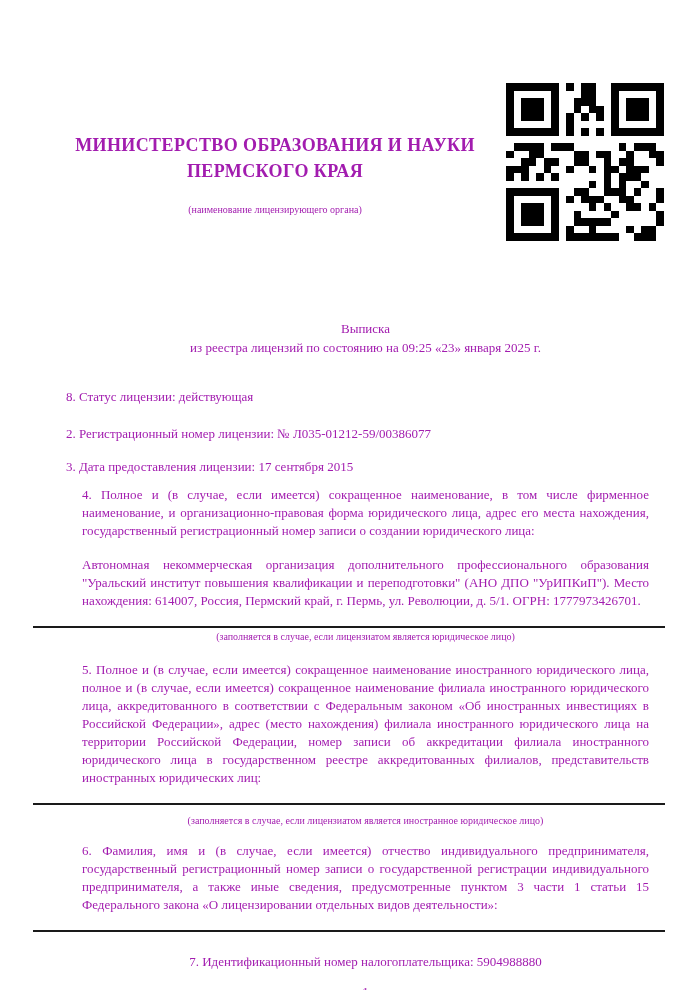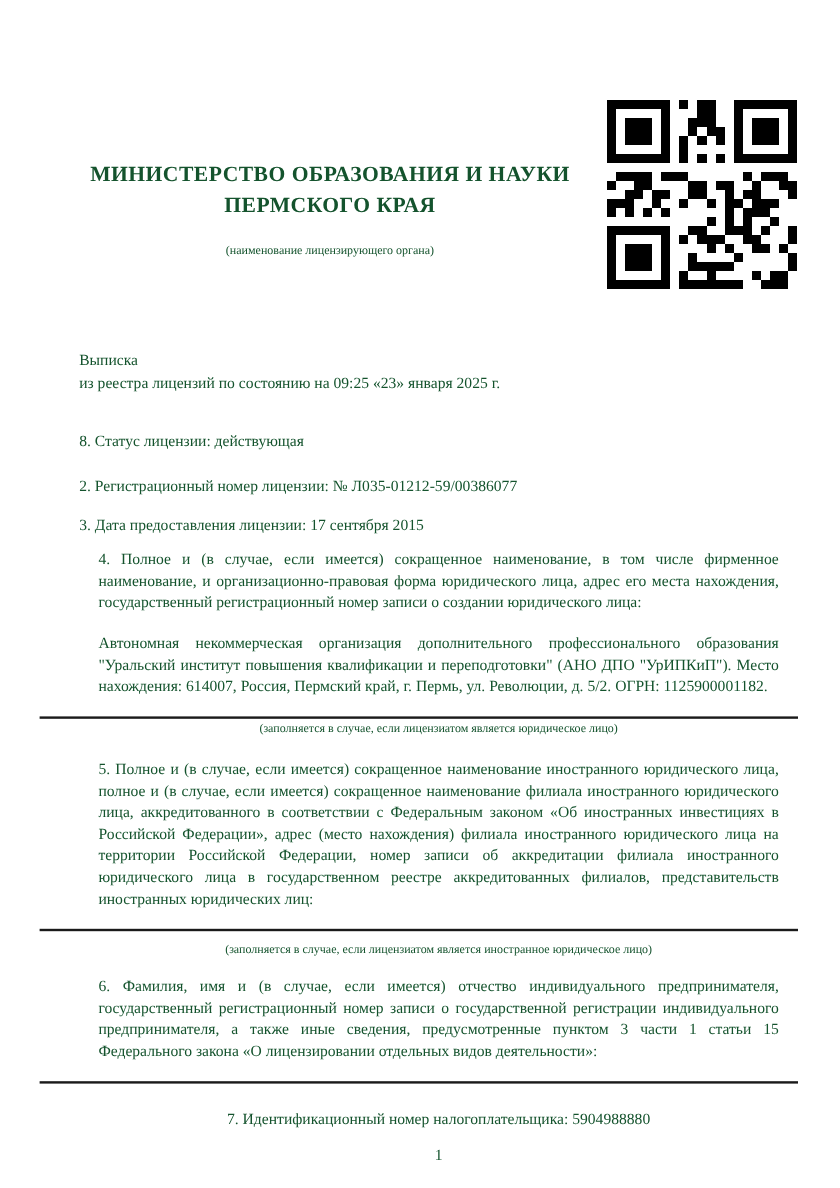--- a/index.html
+++ b/index.html
@@ -2,21 +2,21 @@
 <html><head>
 <meta charset="utf-8">
 <style>
   html,body { margin:0; padding:0; background:#e8e8e8; }
   .page {
     position:relative;
     width:700px; height:990px;
     margin:0 auto;
     background:#ffffff;
     font-family:"Liberation Serif","DejaVu Serif",serif;
-    color:#14532d;
+    color:#a21caf;
     overflow:hidden;
   }
   .qr {
     position:absolute;
     left:505px; top:83px;
     width:160px; height:158px;
   }
   .qr svg { width:100%; height:100%; shape-rendering:crispEdges; }
   .content {
     position:absolute;
@@ -34,21 +34,22 @@
     line-height:26px;
     letter-spacing:0.4px;
   }
   .small-caption {
     font-size:10px;
     line-height:13px;
   }
   .ministry .small-caption { margin-top:19px; }
   .center { text-align:center; }
   .doc-title {
-    margin-top:74px;
+    margin-top:103px;
+    text-align:center;
     font-size:13px;
     line-height:19px;
   }
   .item {
     font-size:13px;
     line-height:18px;
   }
   .para {
     margin:16px;
     font-size:13px;
@@ -323,21 +324,21 @@
     <div class="item m1">
       <div>8. Статус лицензии: действующая</div>
     </div>
 
     <div class="item m2">2. Регистрационный номер лицензии: № Л035-01212-59/00386077</div>
 
     <div class="item m3">3. Дата предоставления лицензии: 17 сентября 2015</div>
 
     <div>
       <p class="para q4">4. Полное и (в случае, если имеется) сокращенное наименование, в том числе фирменное наименование, и организационно-правовая форма юридического лица, адрес его места нахождения, государственный регистрационный номер записи о создании юридического лица:</p>
-      <p class="para">Автономная некоммерческая организация дополнительного профессионального образования "Уральский институт повышения квалификации и переподготовки" (АНО ДПО "УрИПКиП"). Место нахождения: 614007, Россия, Пермский край, г. Пермь, ул. Революции, д. 5/2. ОГРН: 1125900001182.</p>
+      <p class="para">Автономная некоммерческая организация дополнительного профессионального образования "Уральский институт повышения квалификации и переподготовки" (АНО ДПО "УрИПКиП"). Место нахождения: 614007, Россия, Пермский край, г. Пермь, ул. Революции, д. 5/1. ОГРН: 1777973426701.</p>
       <div class="rule r4"></div>
       <div class="small-caption center c4">(заполняется в случае, если лицензиатом является юридическое лицо)</div>
     </div>
 
     <div>
       <p class="para q5">5. Полное и (в случае, если имеется) сокращенное наименование иностранного юридического лица, полное и (в случае, если имеется) сокращенное наименование филиала иностранного юридического лица, аккредитованного в соответствии с Федеральным законом «Об иностранных инвестициях в Российской Федерации», адрес (место нахождения) филиала иностранного юридического лица на территории Российской Федерации, номер записи об аккредитации филиала иностранного юридического лица в государственном реестре аккредитованных филиалов, представительств иностранных юридических лиц:</p>
       <div class="rule r5"></div>
       <div class="small-caption center c5">(заполняется в случае, если лицензиатом является иностранное юридическое лицо)</div>
     </div>
 

